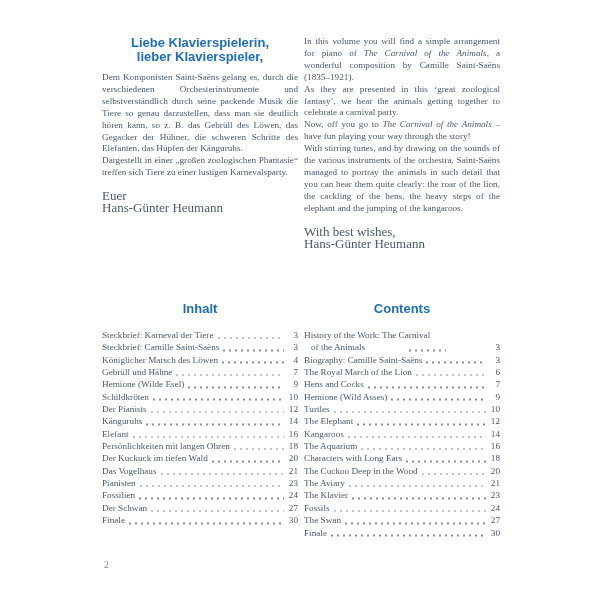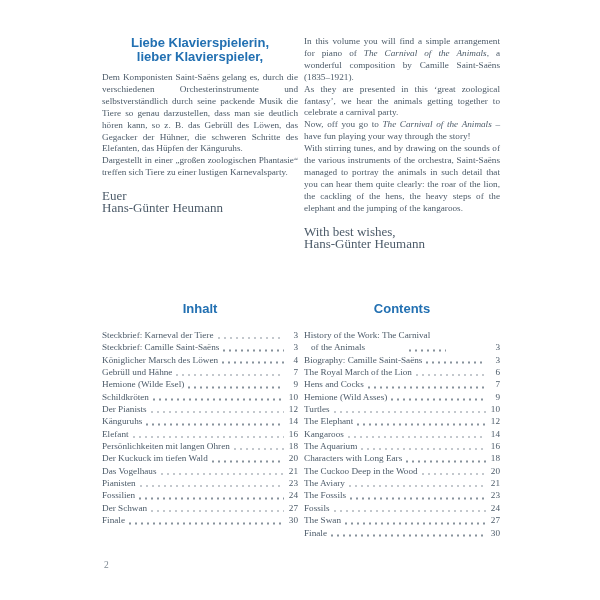--- a/index.html
+++ b/index.html
@@ -246,21 +246,21 @@
           <span class="toc-label">The Cuckoo Deep in the Wood</span>
           <span class="toc-dots"></span>
           <span class="toc-page">20</span>
         </div>
         <div class="toc-row">
           <span class="toc-label">The Aviary</span>
           <span class="toc-dots"></span>
           <span class="toc-page">21</span>
         </div>
         <div class="toc-row">
-          <span class="toc-label">The Fossils</span>
+          <span class="toc-label">The Klavier</span>
           <span class="toc-dots"></span>
           <span class="toc-page">23</span>
         </div>
         <div class="toc-row">
           <span class="toc-label">Fossils</span>
           <span class="toc-dots"></span>
           <span class="toc-page">24</span>
         </div>
         <div class="toc-row">
           <span class="toc-label">The Swan</span>

